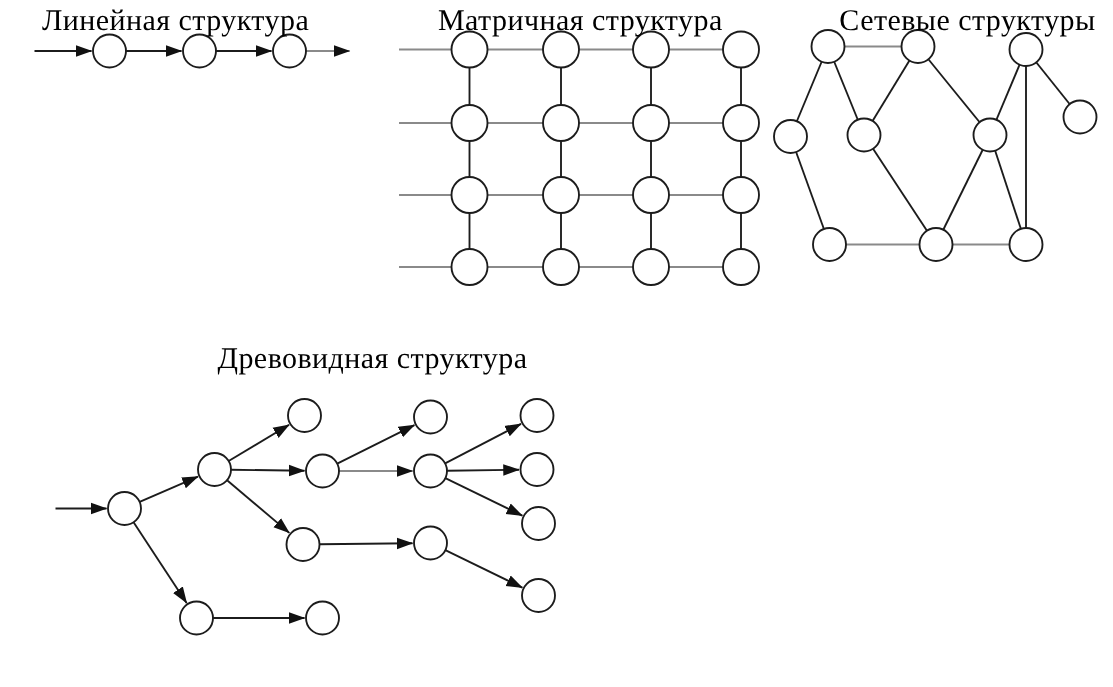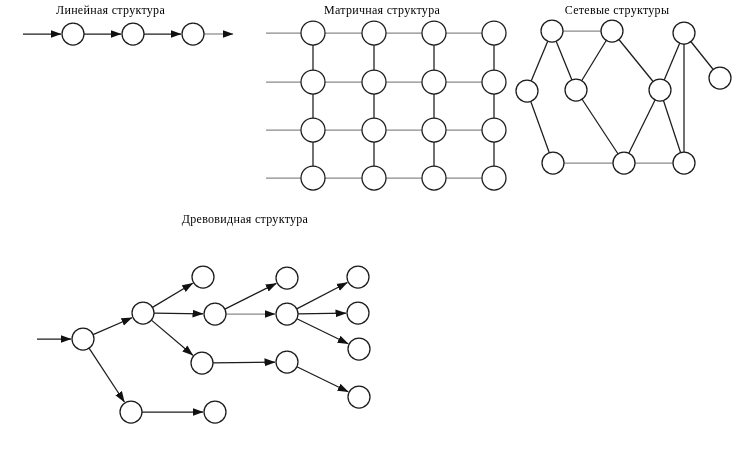--- a/index.html
+++ b/index.html
@@ -1,25 +1,25 @@
 <!DOCTYPE html>
 <html><head>
 <meta charset="utf-8">
 <style>
   html,body{margin:0;padding:0;}
   body{background:#ffffff;width:742px;height:458px;position:relative;
        font-family:"Liberation Serif",serif;}
   .canvas{position:absolute;left:0;top:0;width:742px;height:458px;background:#fff;overflow:hidden;}
   svg{position:absolute;left:0;top:0;}
-  .dtitle{position:absolute;font-size:12px;letter-spacing:0.3px;color:#000;
+  .dtitle{position:absolute;font-size:20px;letter-spacing:0.3px;color:#000;
           text-align:center;white-space:nowrap;}
   #t-linear{left:28px;top:3px;width:165px;}
   #t-matrix{left:292px;top:3px;width:180px;text-align:center;}
-  #t-network{left:527px;top:3px;width:180px;}
-  #t-tree{left:145px;top:212px;width:200px;}
+  #t-network{left:555px;top:3px;width:180px;}
+  #t-tree{left:145px;top:228px;width:200px;}
 </style>
 </head>
 <body>
 
 <div class="canvas">
   <svg id="diagram-svg" width="742" height="458">
     <defs>
       <marker id="arrowhead" markerUnits="userSpaceOnUse" markerWidth="12" markerHeight="9" refX="10.5" refY="4.5" orient="auto">
         <path d="M0,0.6 L11,4.5 L0,8.4 Z" fill="#111111"></path>
       </marker>

